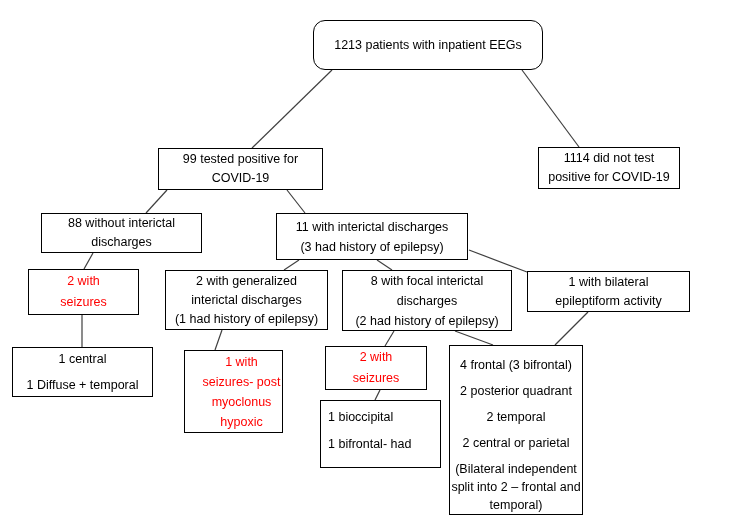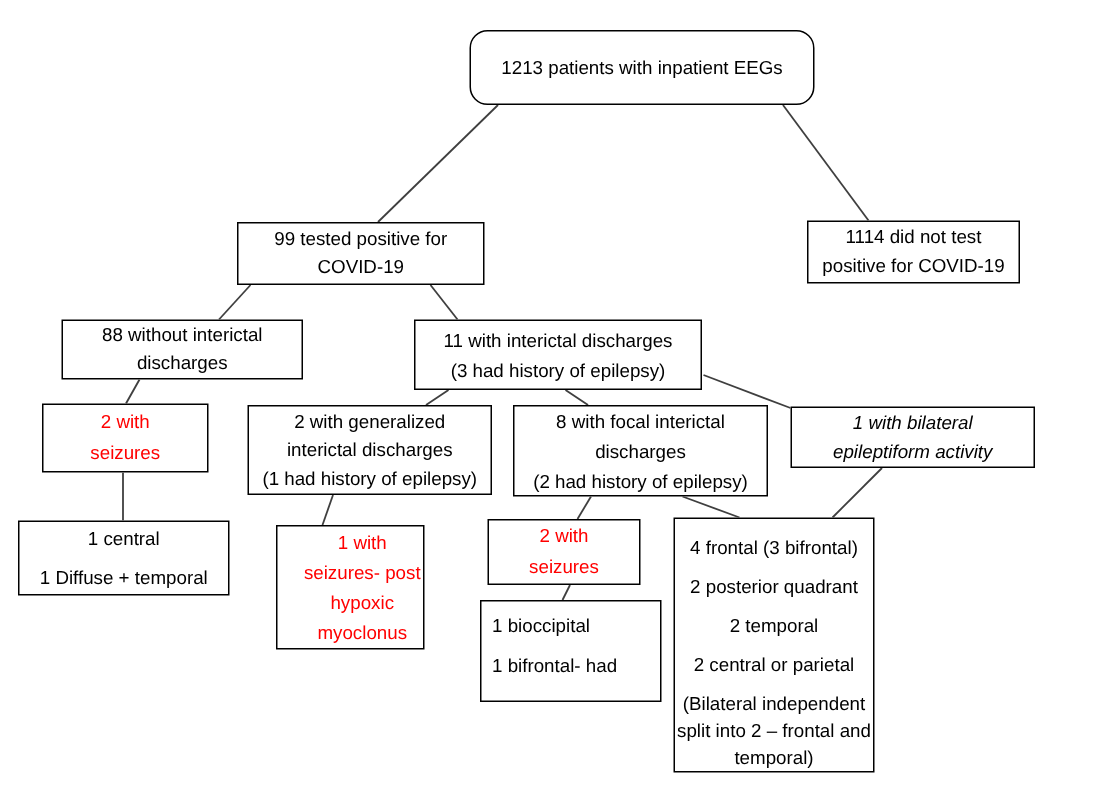--- a/index.html
+++ b/index.html
@@ -40,21 +40,21 @@
   .node .tline { width: 100%; }
   
   #n-root     { left:313px; top:20px;  width:230px; height:50px;border-radius:12px; }
   #n-99       { left:158px; top:148px; width:165px; height:42px; }
   #n-1114     { left:538px; top:147px; width:142px; height:42px; }
   #n-88       { left:31px;  top:213px; width:161px; height:40px;margin-left:10px; }
   #n-11       { left:276px; top:213px; width:192px; height:47px; line-height:20px; }
   #n-2seizL   { left:28px;  top:269px; width:111px; height:46px; line-height:21px; }
   #n-2gen     { left:165px; top:270px; width:163px; height:60px;justify-content:flex-end; }
   #n-8focal   { left:342px; top:270px; width:170px; height:61px; line-height:20px; }
-  #n-bilat    { left:527px; top:271px; width:163px; height:41px;font-style:italic; }
+  #n-bilat    { left:527px; top:271px; width:163px; height:41px; }
   #n-central  { left:12px;  top:347px; width:141px; height:50px; }
   #n-central .sp { margin-top: 7px; }
   #n-seizpost { left:184px; top:350px; width:99px;  height:83px; line-height:20px;padding-left:16px; }
   #n-2seizR   { left:325px; top:346px; width:102px; height:44px; line-height:21px; }
   #n-biocc    { left:320px; top:400px; width:121px; height:68px;
                 align-items:flex-start; text-align:left; justify-content:flex-start;
                 padding:7px 2px 0 7px; line-height:18px; }
   #n-biocc .sp { margin-top: 9px; }
   #n-frontal  { left:449px; top:345px; width:134px; height:170px;
                 justify-content:flex-end; padding-top:7px; line-height:18px; }
@@ -129,22 +129,22 @@
   </div>
 
   <div class="node" id="n-central">
     <div class="tline">1 central</div>
     <div class="tline sp">1 Diffuse + temporal</div>
   </div>
 
   <div class="node red" id="n-seizpost" style="color: rgb(255, 0, 0);">
     <div class="tline">1 with</div>
     <div class="tline">seizures- post</div>
+    <div class="tline">myoclonus</div>
     <div class="tline">hypoxic</div>
-    <div class="tline">myoclonus</div>
   </div>
 
   <div class="node red" id="n-2seizR" style="color: rgb(255, 0, 0);">
     <div class="tline">2 with</div>
     <div class="tline">seizures</div>
   </div>
 
   <div class="node" id="n-biocc">
     <div class="tline">1 bioccipital</div>
     <div class="tline sp">1 bifrontal- had</div>

